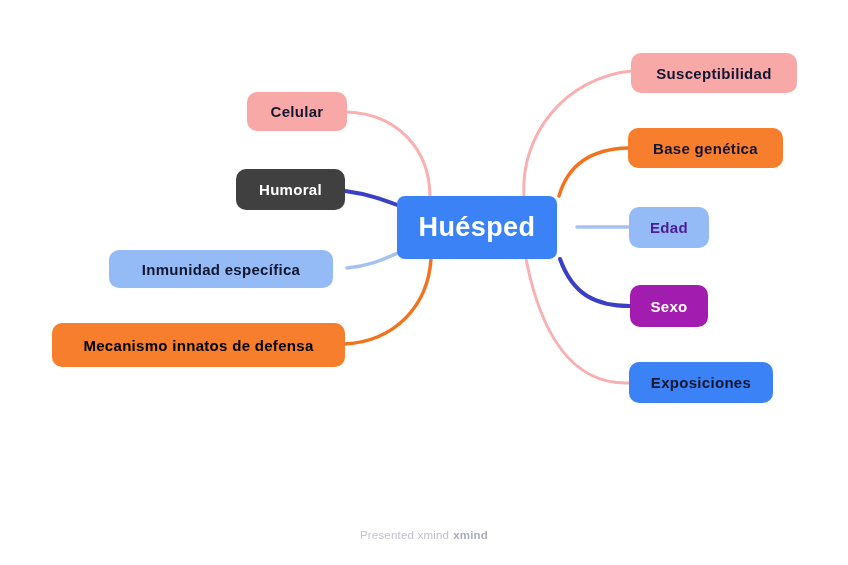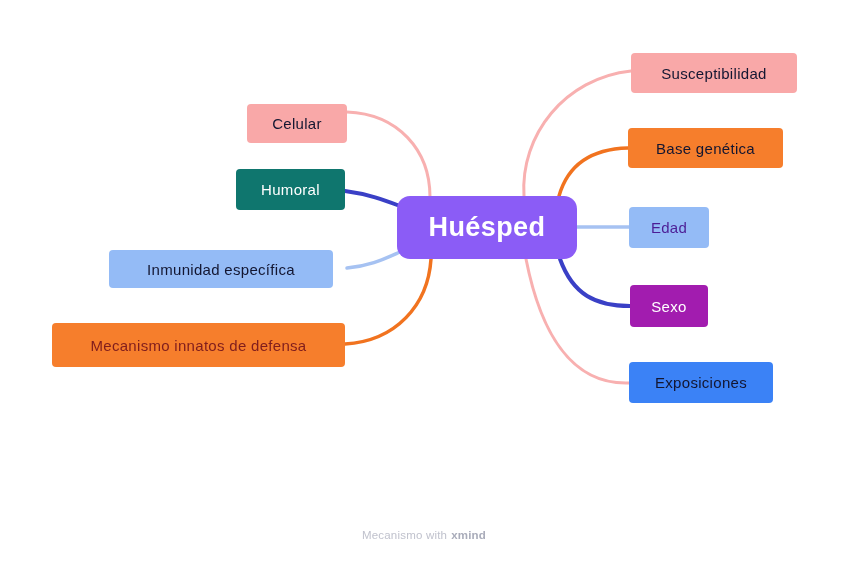--- a/index.html
+++ b/index.html
@@ -18,22 +18,22 @@
     left: 0; top: 0;
     width: 848px; height: 565px;
     pointer-events: none;
   }
 
   .topic {
     position: absolute;
     display: flex;
     align-items: center;
     justify-content: center;
-    border-radius: 4px;
-    font-weight: 400;
+    border-radius: 10px;
+    font-weight: 700;
     font-size: 15px;
     letter-spacing: 0.3px;
     white-space: nowrap;
     cursor: default;
     box-sizing: border-box;
   }
 
   .root-topic {
     position: absolute;
     display: flex;
@@ -73,29 +73,29 @@
       <path d="M 347 268 C 370 266 384 259 400 252" fill="none" stroke="#A6C2F2" stroke-width="3.5" stroke-linecap="round"></path>
       <path d="M 345 344 C 396 341 428 305 431 259" fill="none" stroke="#F1731F" stroke-width="3.5" stroke-linecap="round"></path>
       <path d="M 524 196 C 520 135 565 78 631 71" fill="none" stroke="#F8B0B0" stroke-width="3" stroke-linecap="round"></path>
       <path d="M 559 196 C 567 168 587 149 628 148" fill="none" stroke="#F1731F" stroke-width="3.5" stroke-linecap="round"></path>
       <path d="M 577 227 L 629 227" fill="none" stroke="#A6C2F2" stroke-width="3.5" stroke-linecap="round"></path>
       <path d="M 560 259 C 573 295 596 306 630 306" fill="none" stroke="#3A40C6" stroke-width="4" stroke-linecap="round"></path>
       <path d="M 526 259 C 540 330 570 385 629 383" fill="none" stroke="#F8B0B0" stroke-width="3" stroke-linecap="round"></path>
     </svg>
 
   <div id="node-layer">
-      <div class="topic" style="left: 247px; top: 92px; width: 100px; height: 39px; background: rgb(249, 168, 168); color: rgb(19, 22, 49); margin-top: 12px;">Celular</div>
-      <div class="topic" style="left: 236px; top: 169px; width: 109px; height: 41px; background: #0f766e; color: rgb(255, 255, 255);">Humoral</div>
+      <div class="topic" style="left: 247px; top: 92px; width: 100px; height: 39px; background: rgb(249, 168, 168); color: rgb(19, 22, 49);">Celular</div>
+      <div class="topic" style="left: 236px; top: 169px; width: 109px; height: 41px; background: #404040; color: rgb(255, 255, 255);">Humoral</div>
       <div class="topic" style="left: 109px; top: 250px; width: 224px; height: 38px; background: rgb(148, 187, 246); color: rgb(19, 22, 49);">Inmunidad específica</div>
-      <div class="topic" style="left: 52px; top: 323px; width: 293px; height: 44px; background: rgb(246, 126, 44); color: #7f1d1d;">Mecanismo innatos de defensa</div>
+      <div class="topic" style="left: 52px; top: 323px; width: 293px; height: 44px; background: rgb(246, 126, 44); color: #000000;">Mecanismo innatos de defensa</div>
       <div class="topic" style="left: 631px; top: 53px; width: 166px; height: 40px; background: rgb(249, 168, 168); color: rgb(19, 22, 49);">Susceptibilidad</div>
       <div class="topic" style="left: 628px; top: 128px; width: 155px; height: 40px; background: rgb(246, 126, 44); color: rgb(19, 22, 49);">Base genética</div>
       <div class="topic" style="left: 629px; top: 207px; width: 80px; height: 41px; background: rgb(148, 187, 246); color: #4c1d95;">Edad</div>
       <div class="topic" style="left: 630px; top: 285px; width: 78px; height: 42px; background: #a21caf; color: rgb(255, 255, 255);">Sexo</div>
       <div class="topic" style="left: 629px; top: 362px; width: 144px; height: 41px; background: #3b82f6; color: rgb(19, 22, 49);">Exposiciones</div>
     </div>
 
-  <div class="root-topic" id="root-topic" style="left: 397px; top: 196px; width: 180px; height: 63px; background: #8b5cf6; color: rgb(255, 255, 255);">Huésped</div>
+  <div class="root-topic" id="root-topic" style="left: 397px; top: 196px; width: 160px; height: 63px; background: #3b82f6; color: rgb(255, 255, 255); border-radius: 8px;">Huésped</div>
 
   <div class="watermark">
-    <span>Mecanismo with</span><b>xmind</b>
+    <span>Presented xmind</span><b>xmind</b>
   </div>
 </div>
 
 </body></html>

